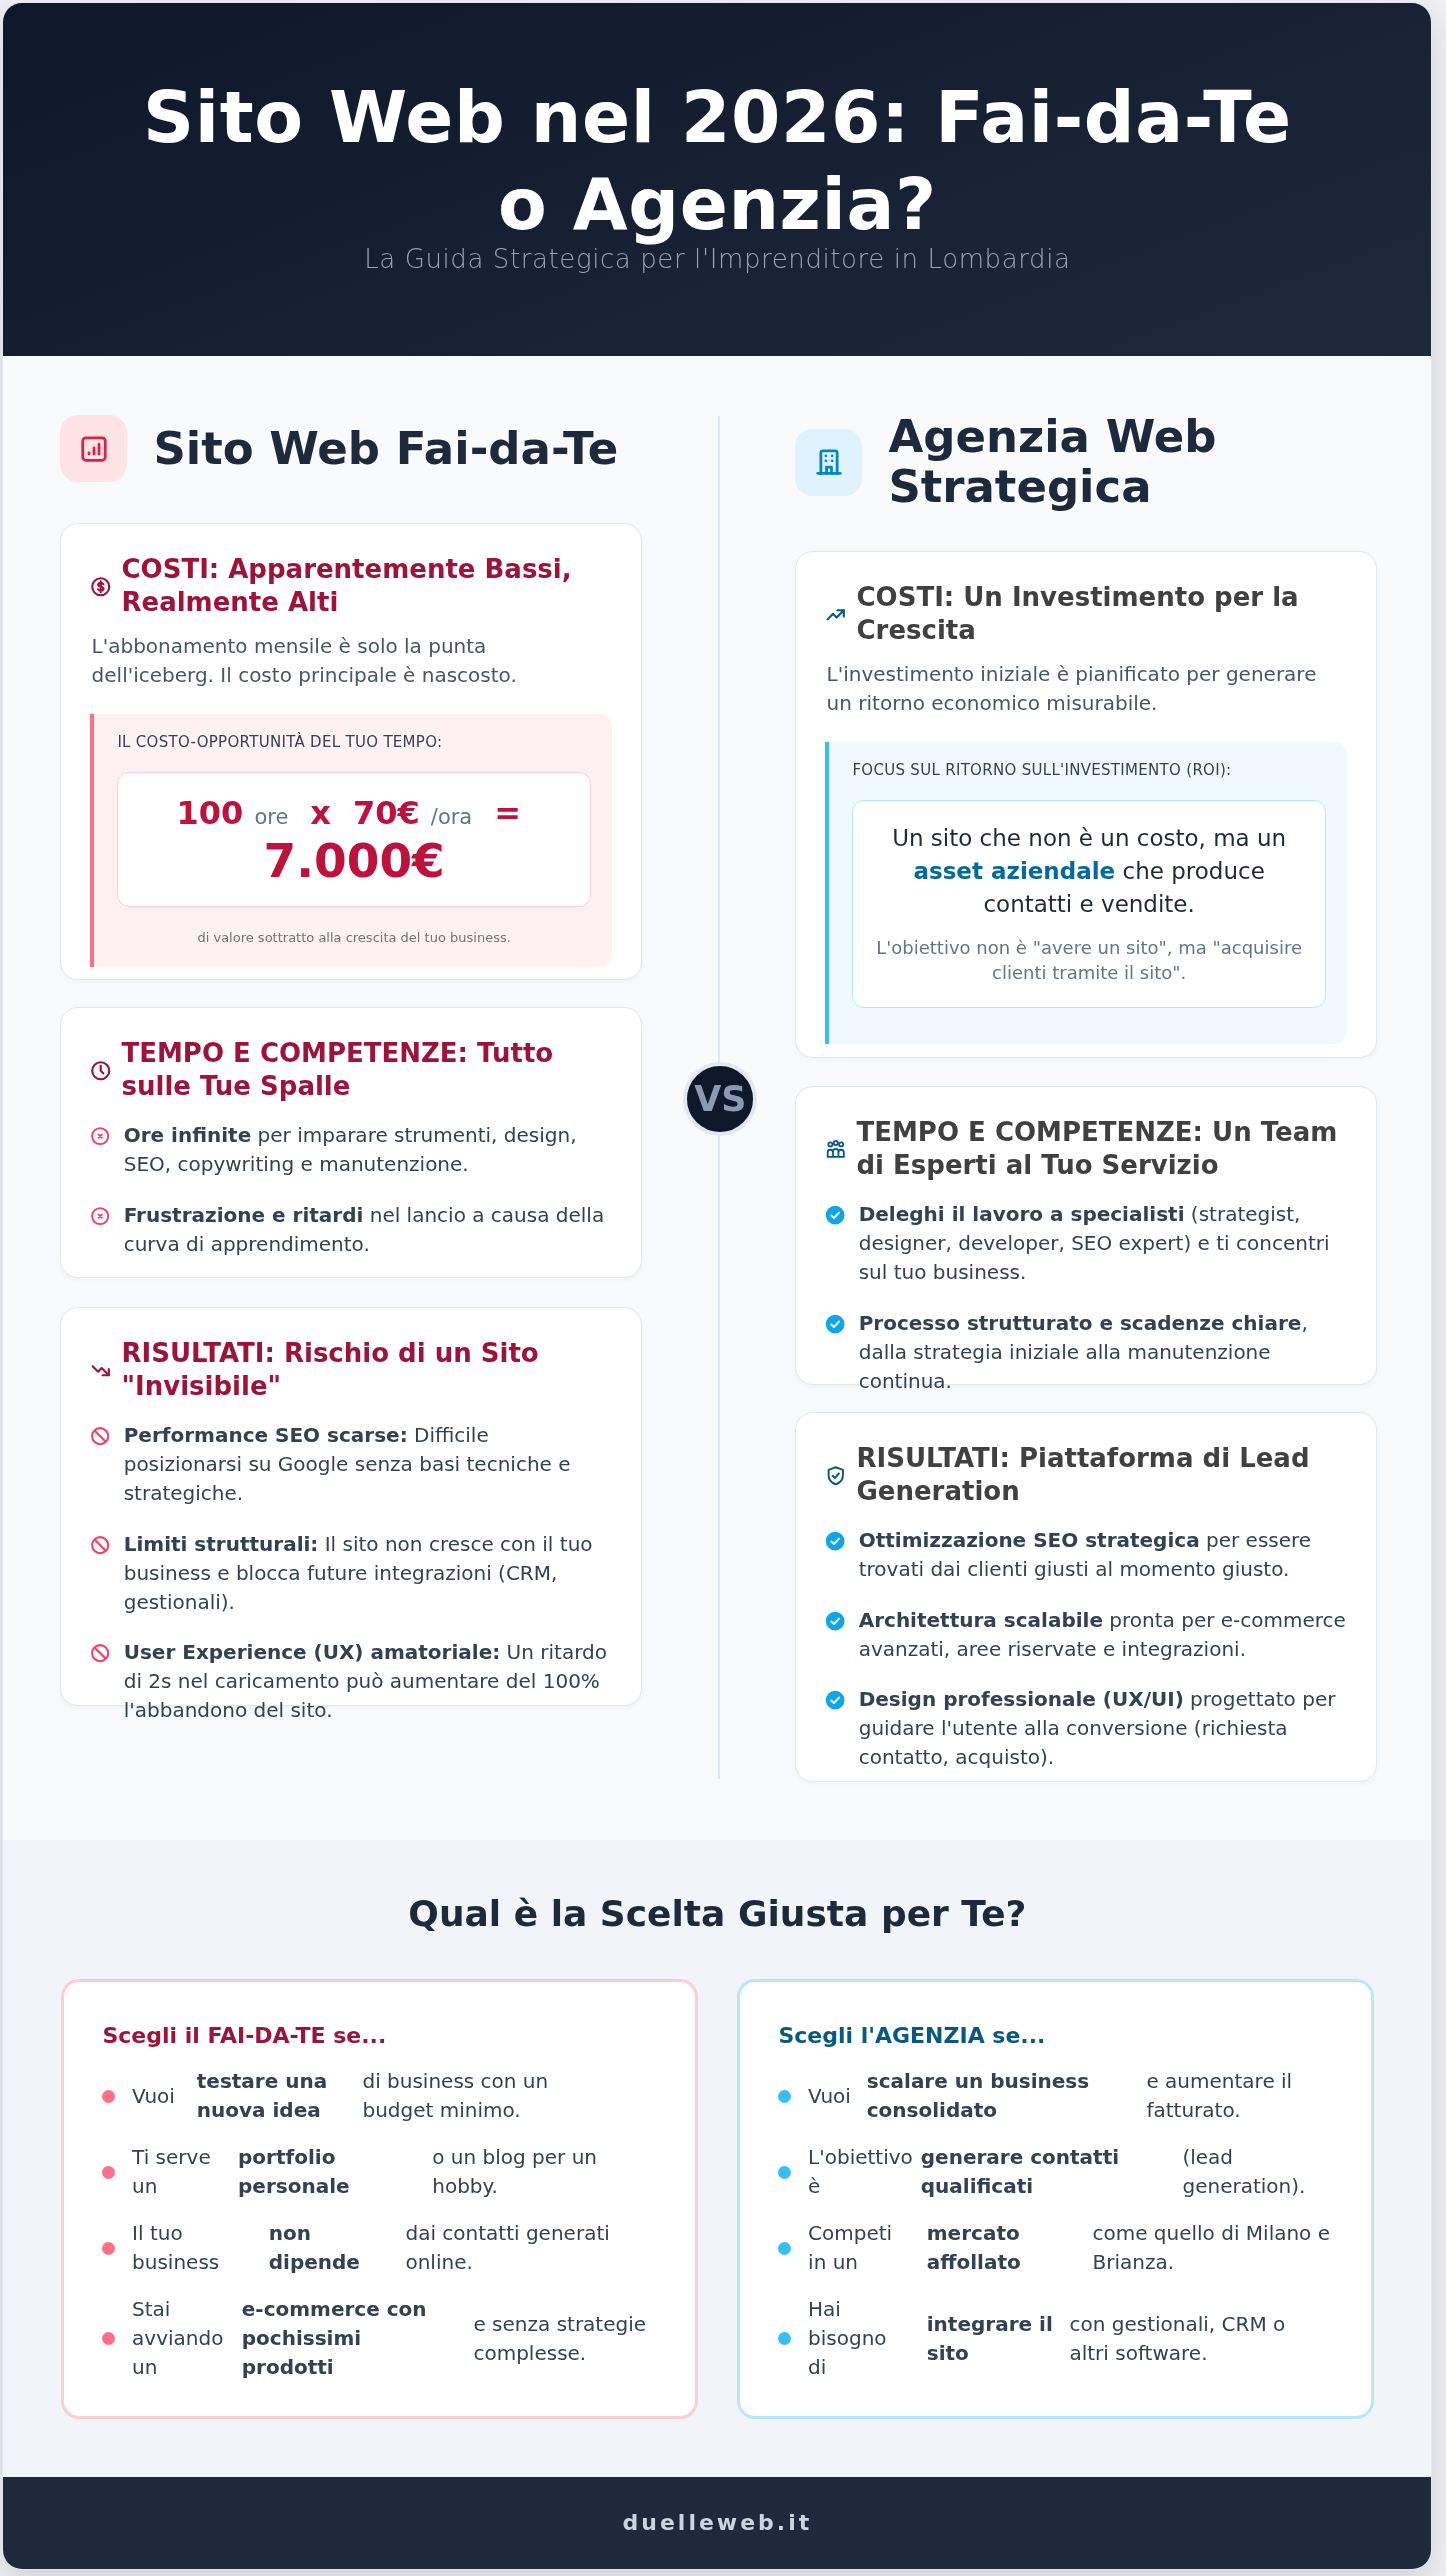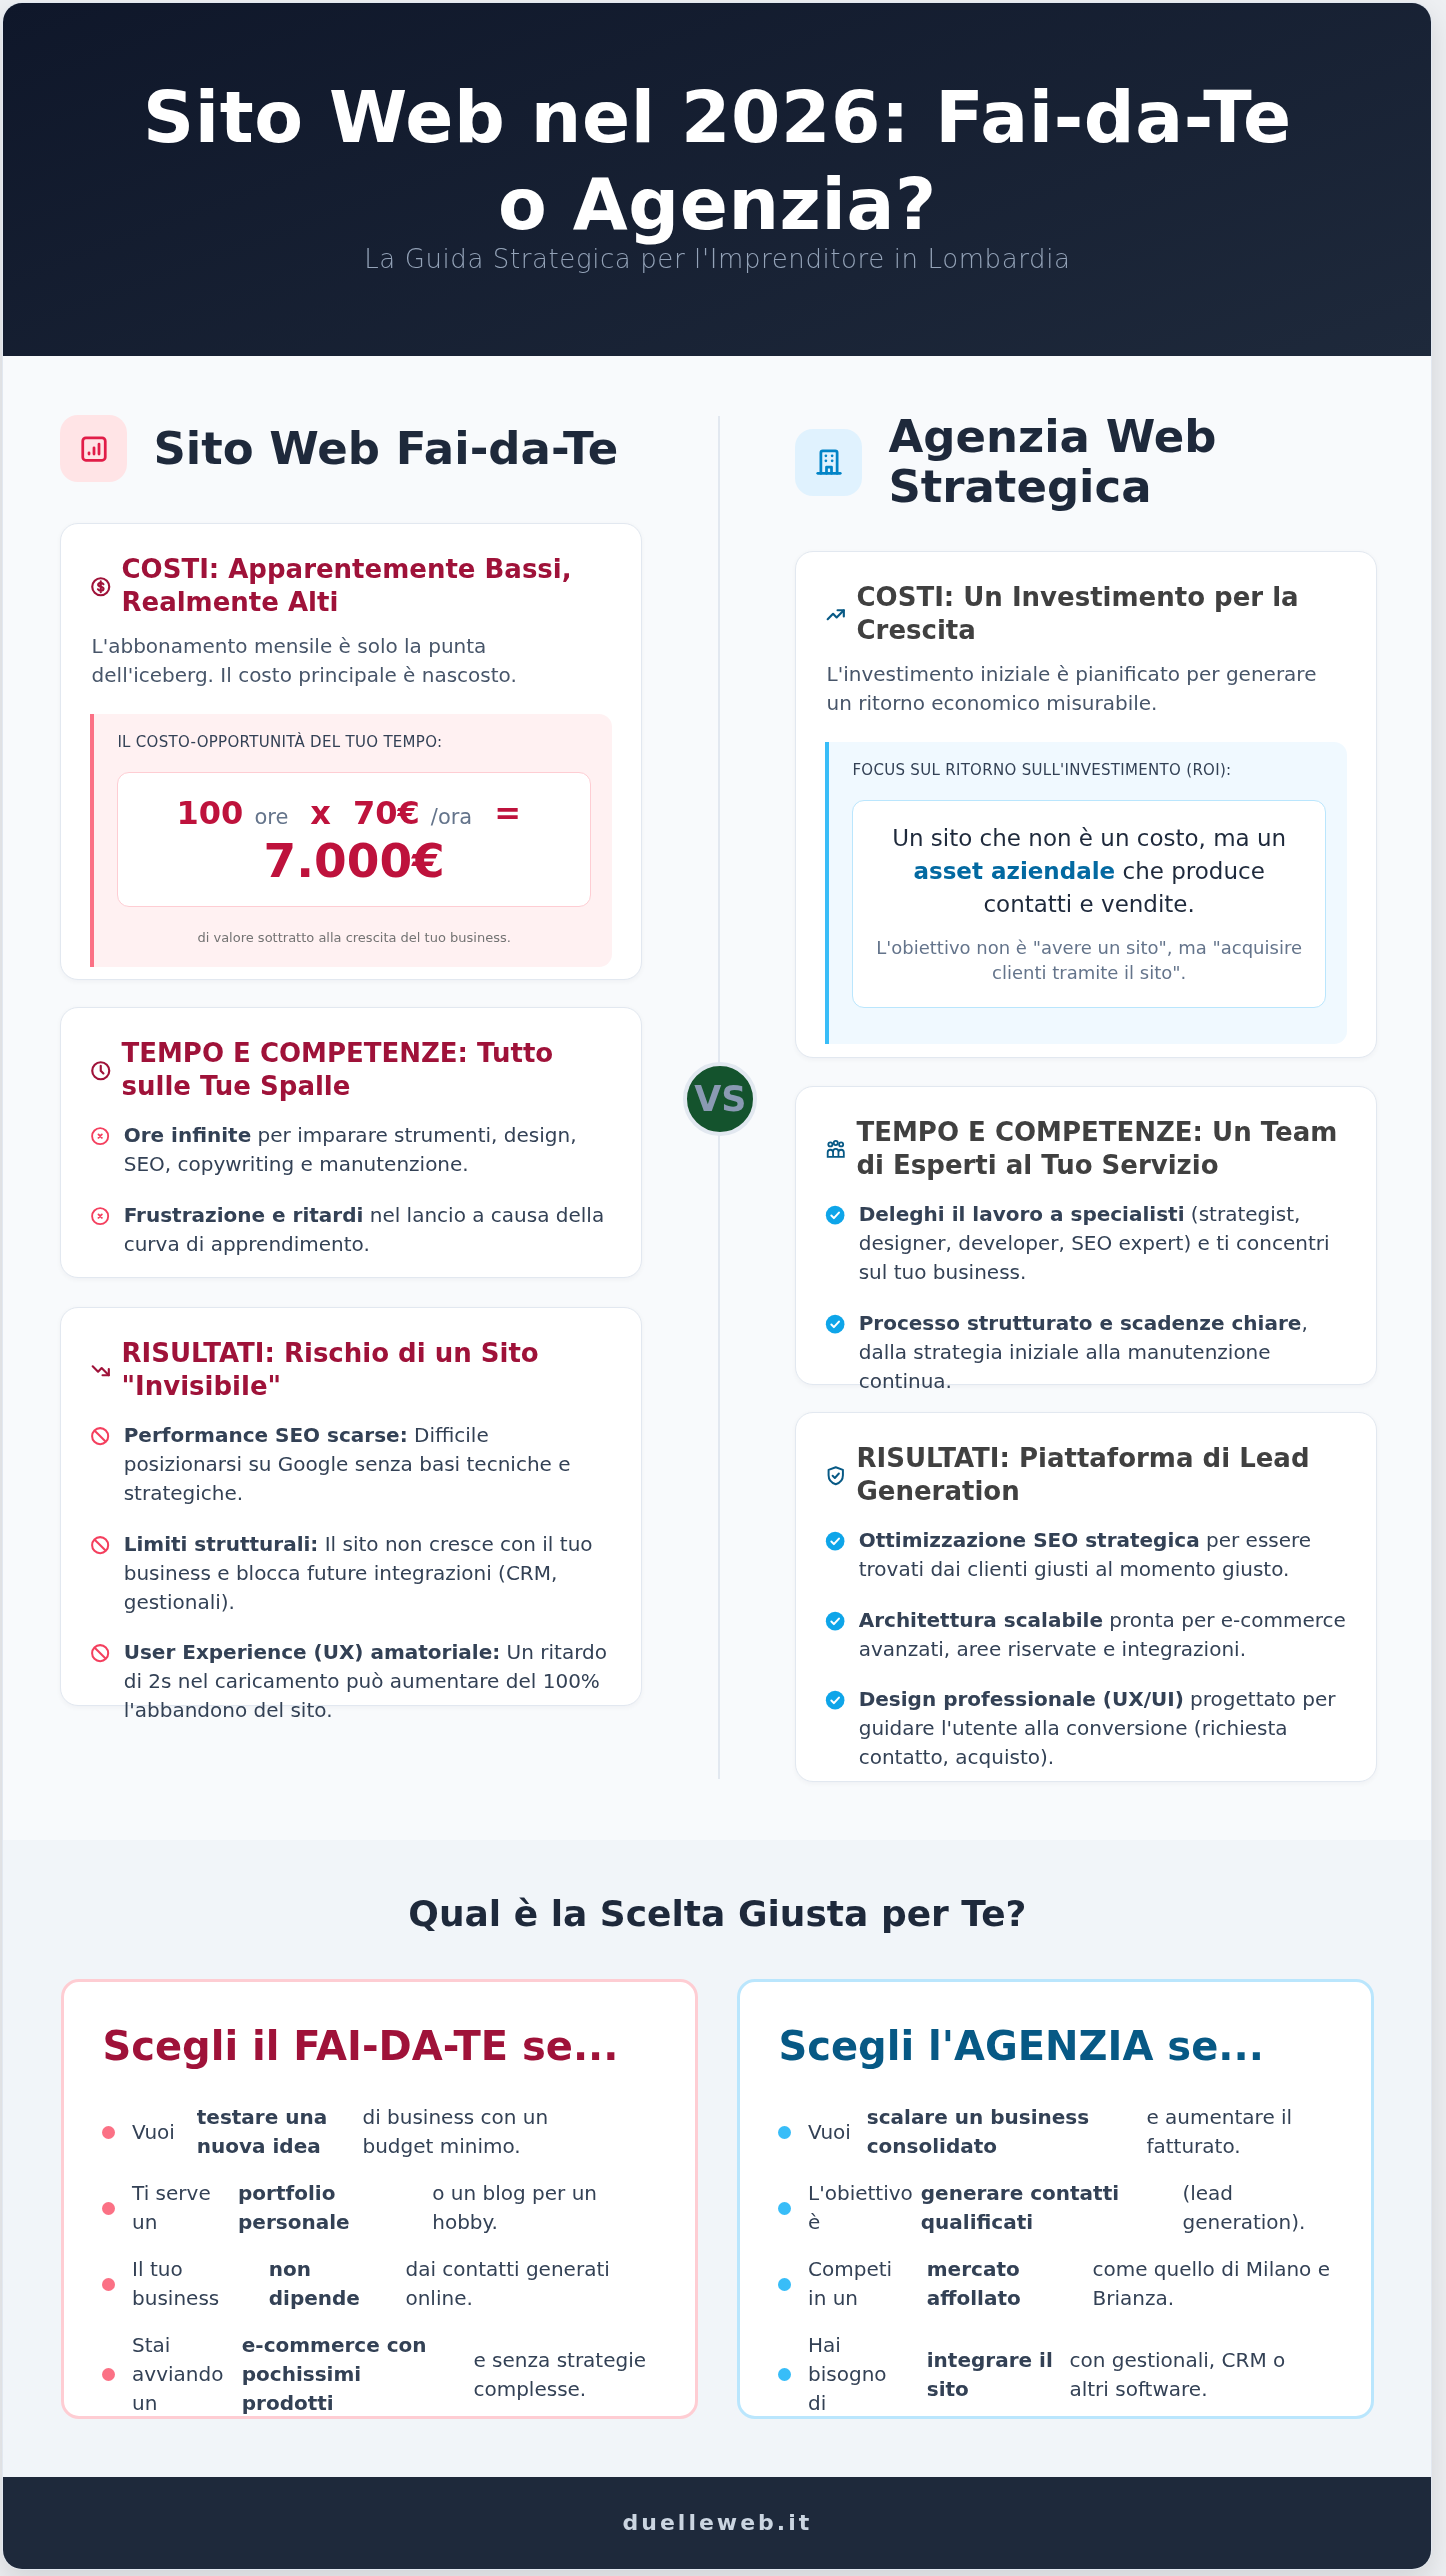--- a/index.html
+++ b/index.html
@@ -32,21 +32,21 @@
   
   .compare {
     position: absolute; left: 0; top: 353px; width: 100%; height: 1484px;
     background: #f8fafc;
   }
   .divider {
     position: absolute; left: 715px; top: 60px; width: 1.8px; height: 1363px; background: #e2e8f0;
   }
   .vs {
     position: absolute; left: 680px; top: 706px; width: 74px; height: 74px;
-    border-radius: 50%; border: 4.8px solid #e2e8f0; background: #14532d;
+    border-radius: 50%; border: 4.8px solid #e2e8f0; background: #0f172a;
     display: flex; align-items: center; justify-content: center;
     font-size: 35px; font-weight: 700; color: #8a9ab3;
   }
   .col { position: absolute; top: 0; width: 582px; }
   .col.left { left: 57px; }
   .col.right { left: 792px; }
 
   .col-head { display: flex; align-items: center; gap: 26px; }
   .col-head .badge {
     width: 67px; height: 67px; border-radius: 18px;
@@ -105,21 +105,21 @@
   .choice h2 {
     position: absolute; left: 0; right: 0; top: 53px; text-align: center;
     font-size: 36px; font-weight: 700; color: #1e293b;
   }
   .choice-card {
     position: absolute; top: 139px; width: 637px; height: 440px;
     background: #fff; border-radius: 18px; padding: 41px 38px;
   }
   .choice-card.diy { left: 58px; border: 3px solid #fecdd3; }
   .choice-card.agency { left: 734px; border: 3px solid #bae6fd; }
-  .choice-card h3 { font-size: 40px; font-weight: 700; margin-bottom: 34px; }
+  .choice-card h3 { font-size: 22px; font-weight: 700; margin-bottom: 19px; }
   .diy h3 { color: #9f1239; }
   .agency h3 { color: #075985; }
   .choice-card ul { list-style: none; }
   .choice-card li {
     display: flex; align-items: center; gap: 16.7px; font-size: 20px; line-height: 29px;
     color: #334155; margin-bottom: 18px;
   }
   .choice-card li .dot { width: 13px; height: 13px; border-radius: 50%; flex-shrink: 0; }
   .diy li .dot { background: #fb7185; }
   .agency li .dot { background: #38bdf8; }

